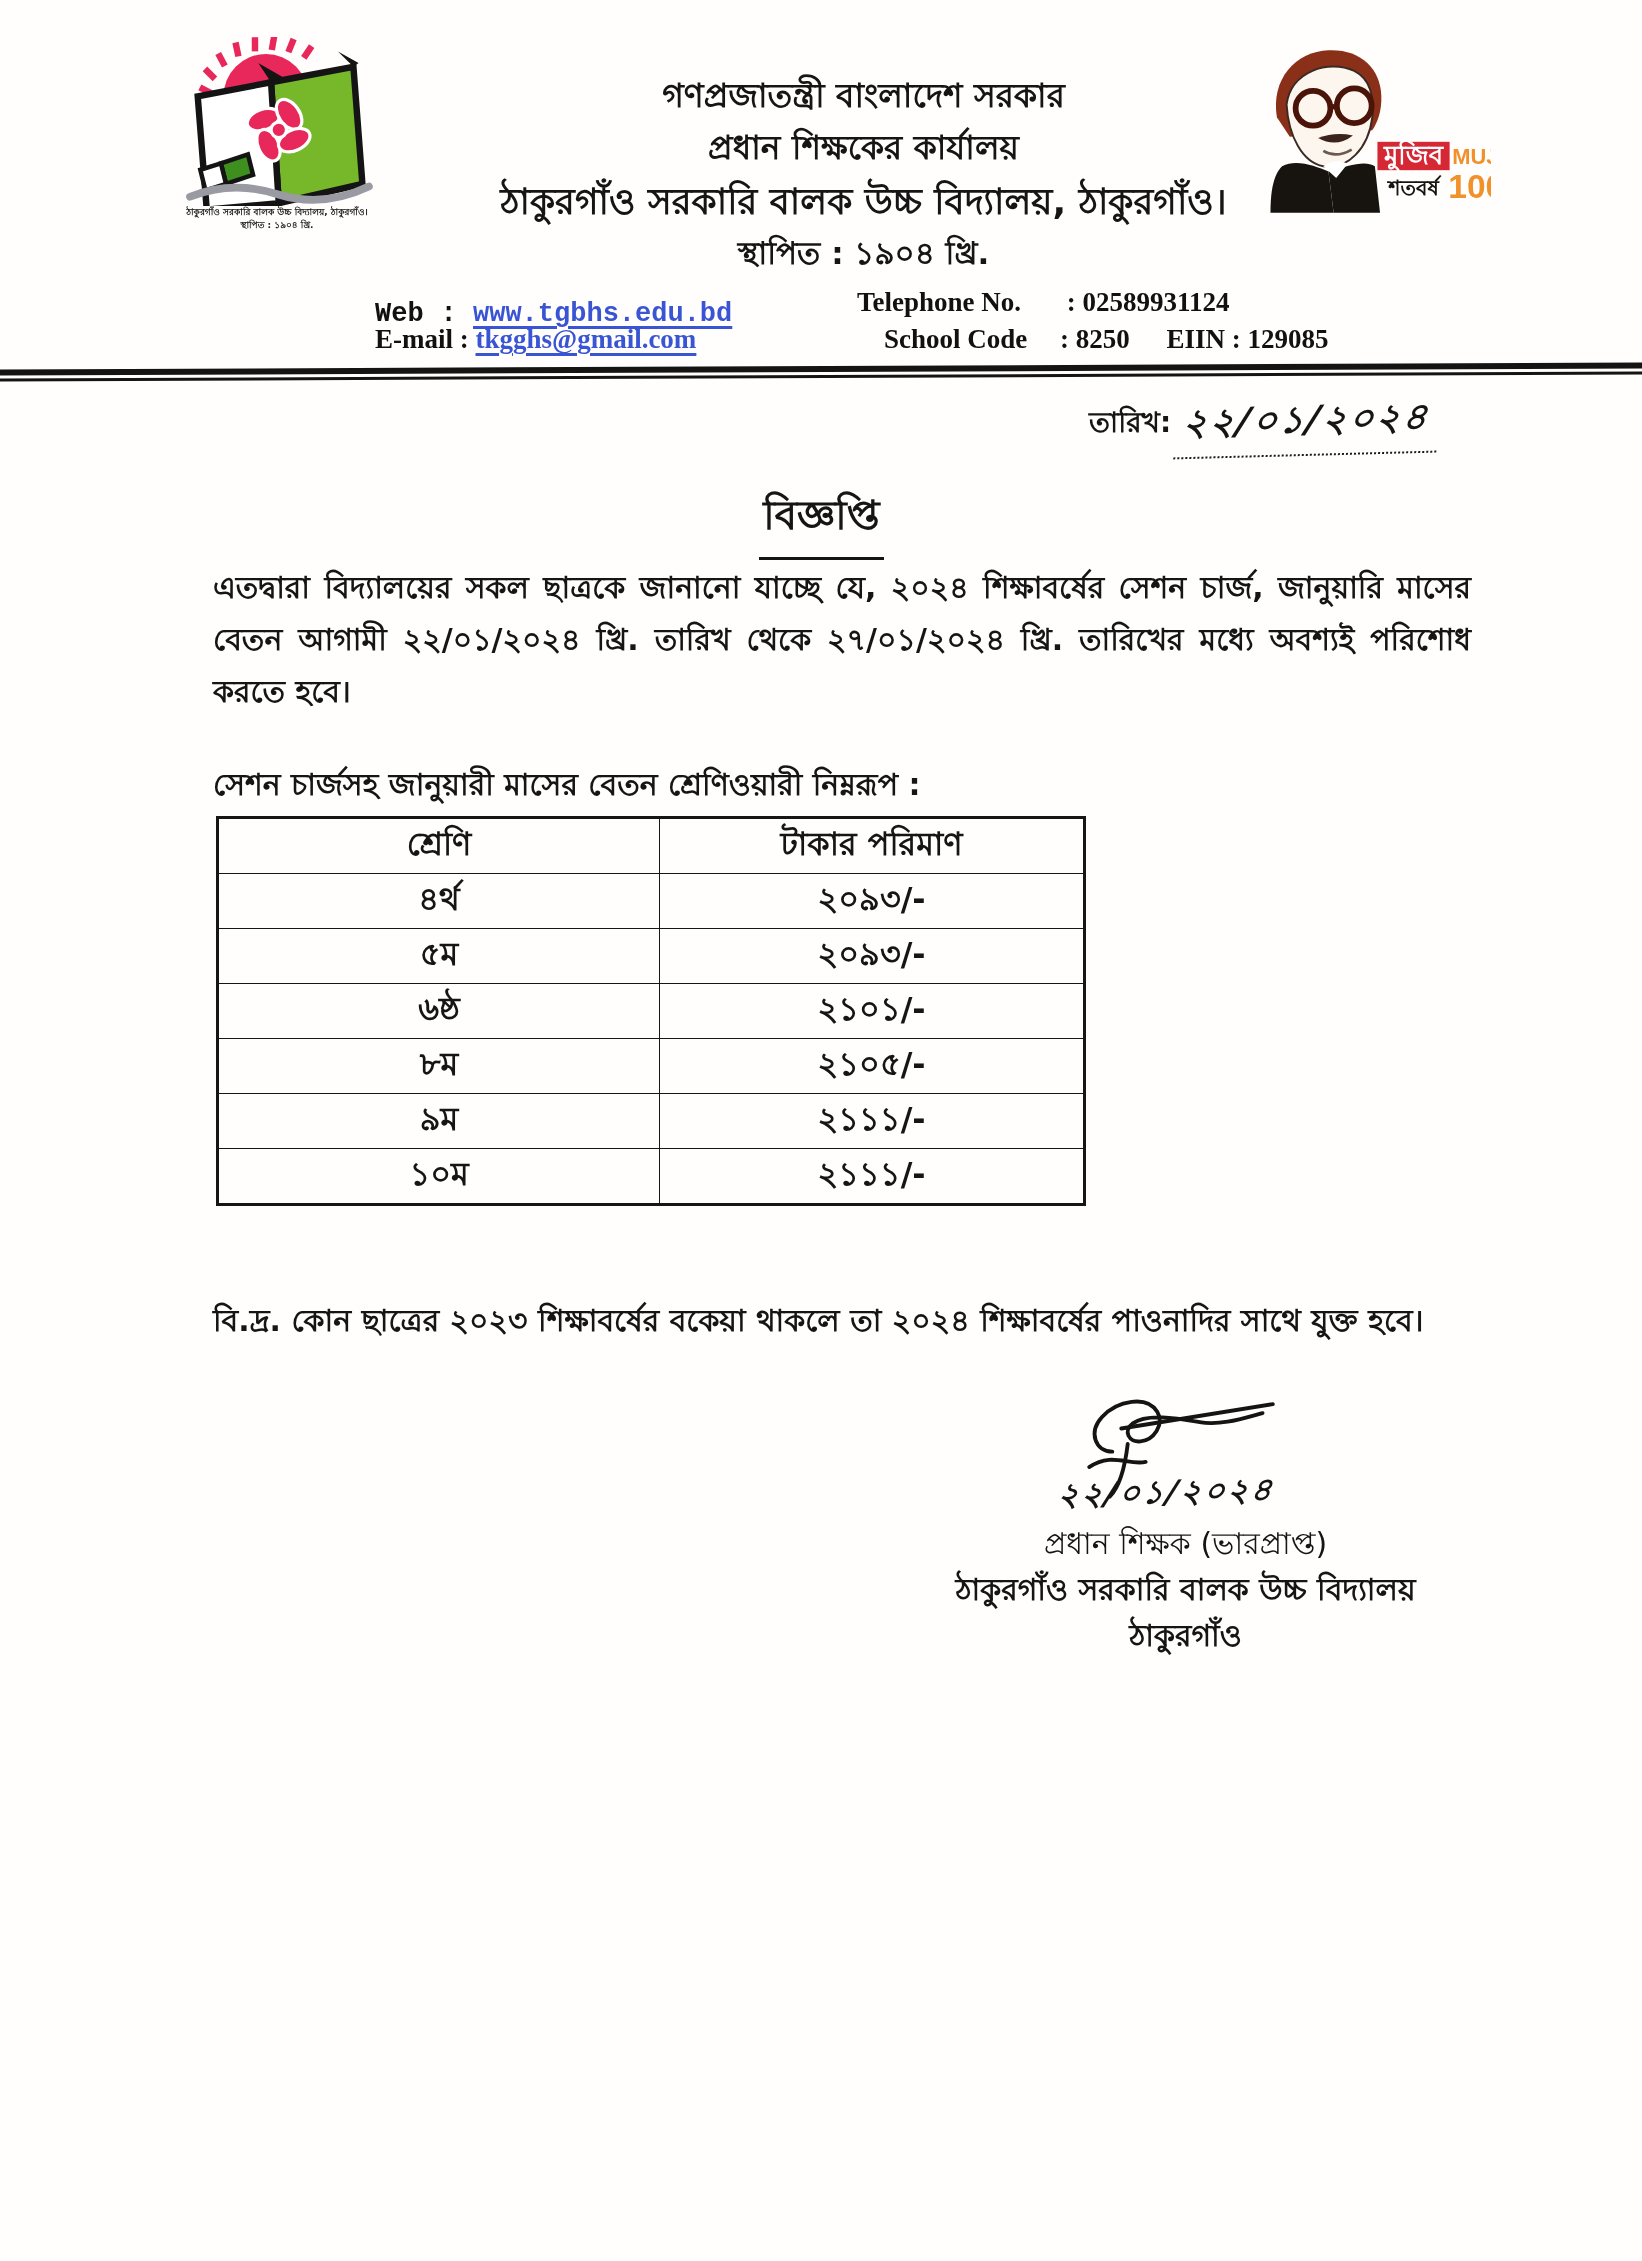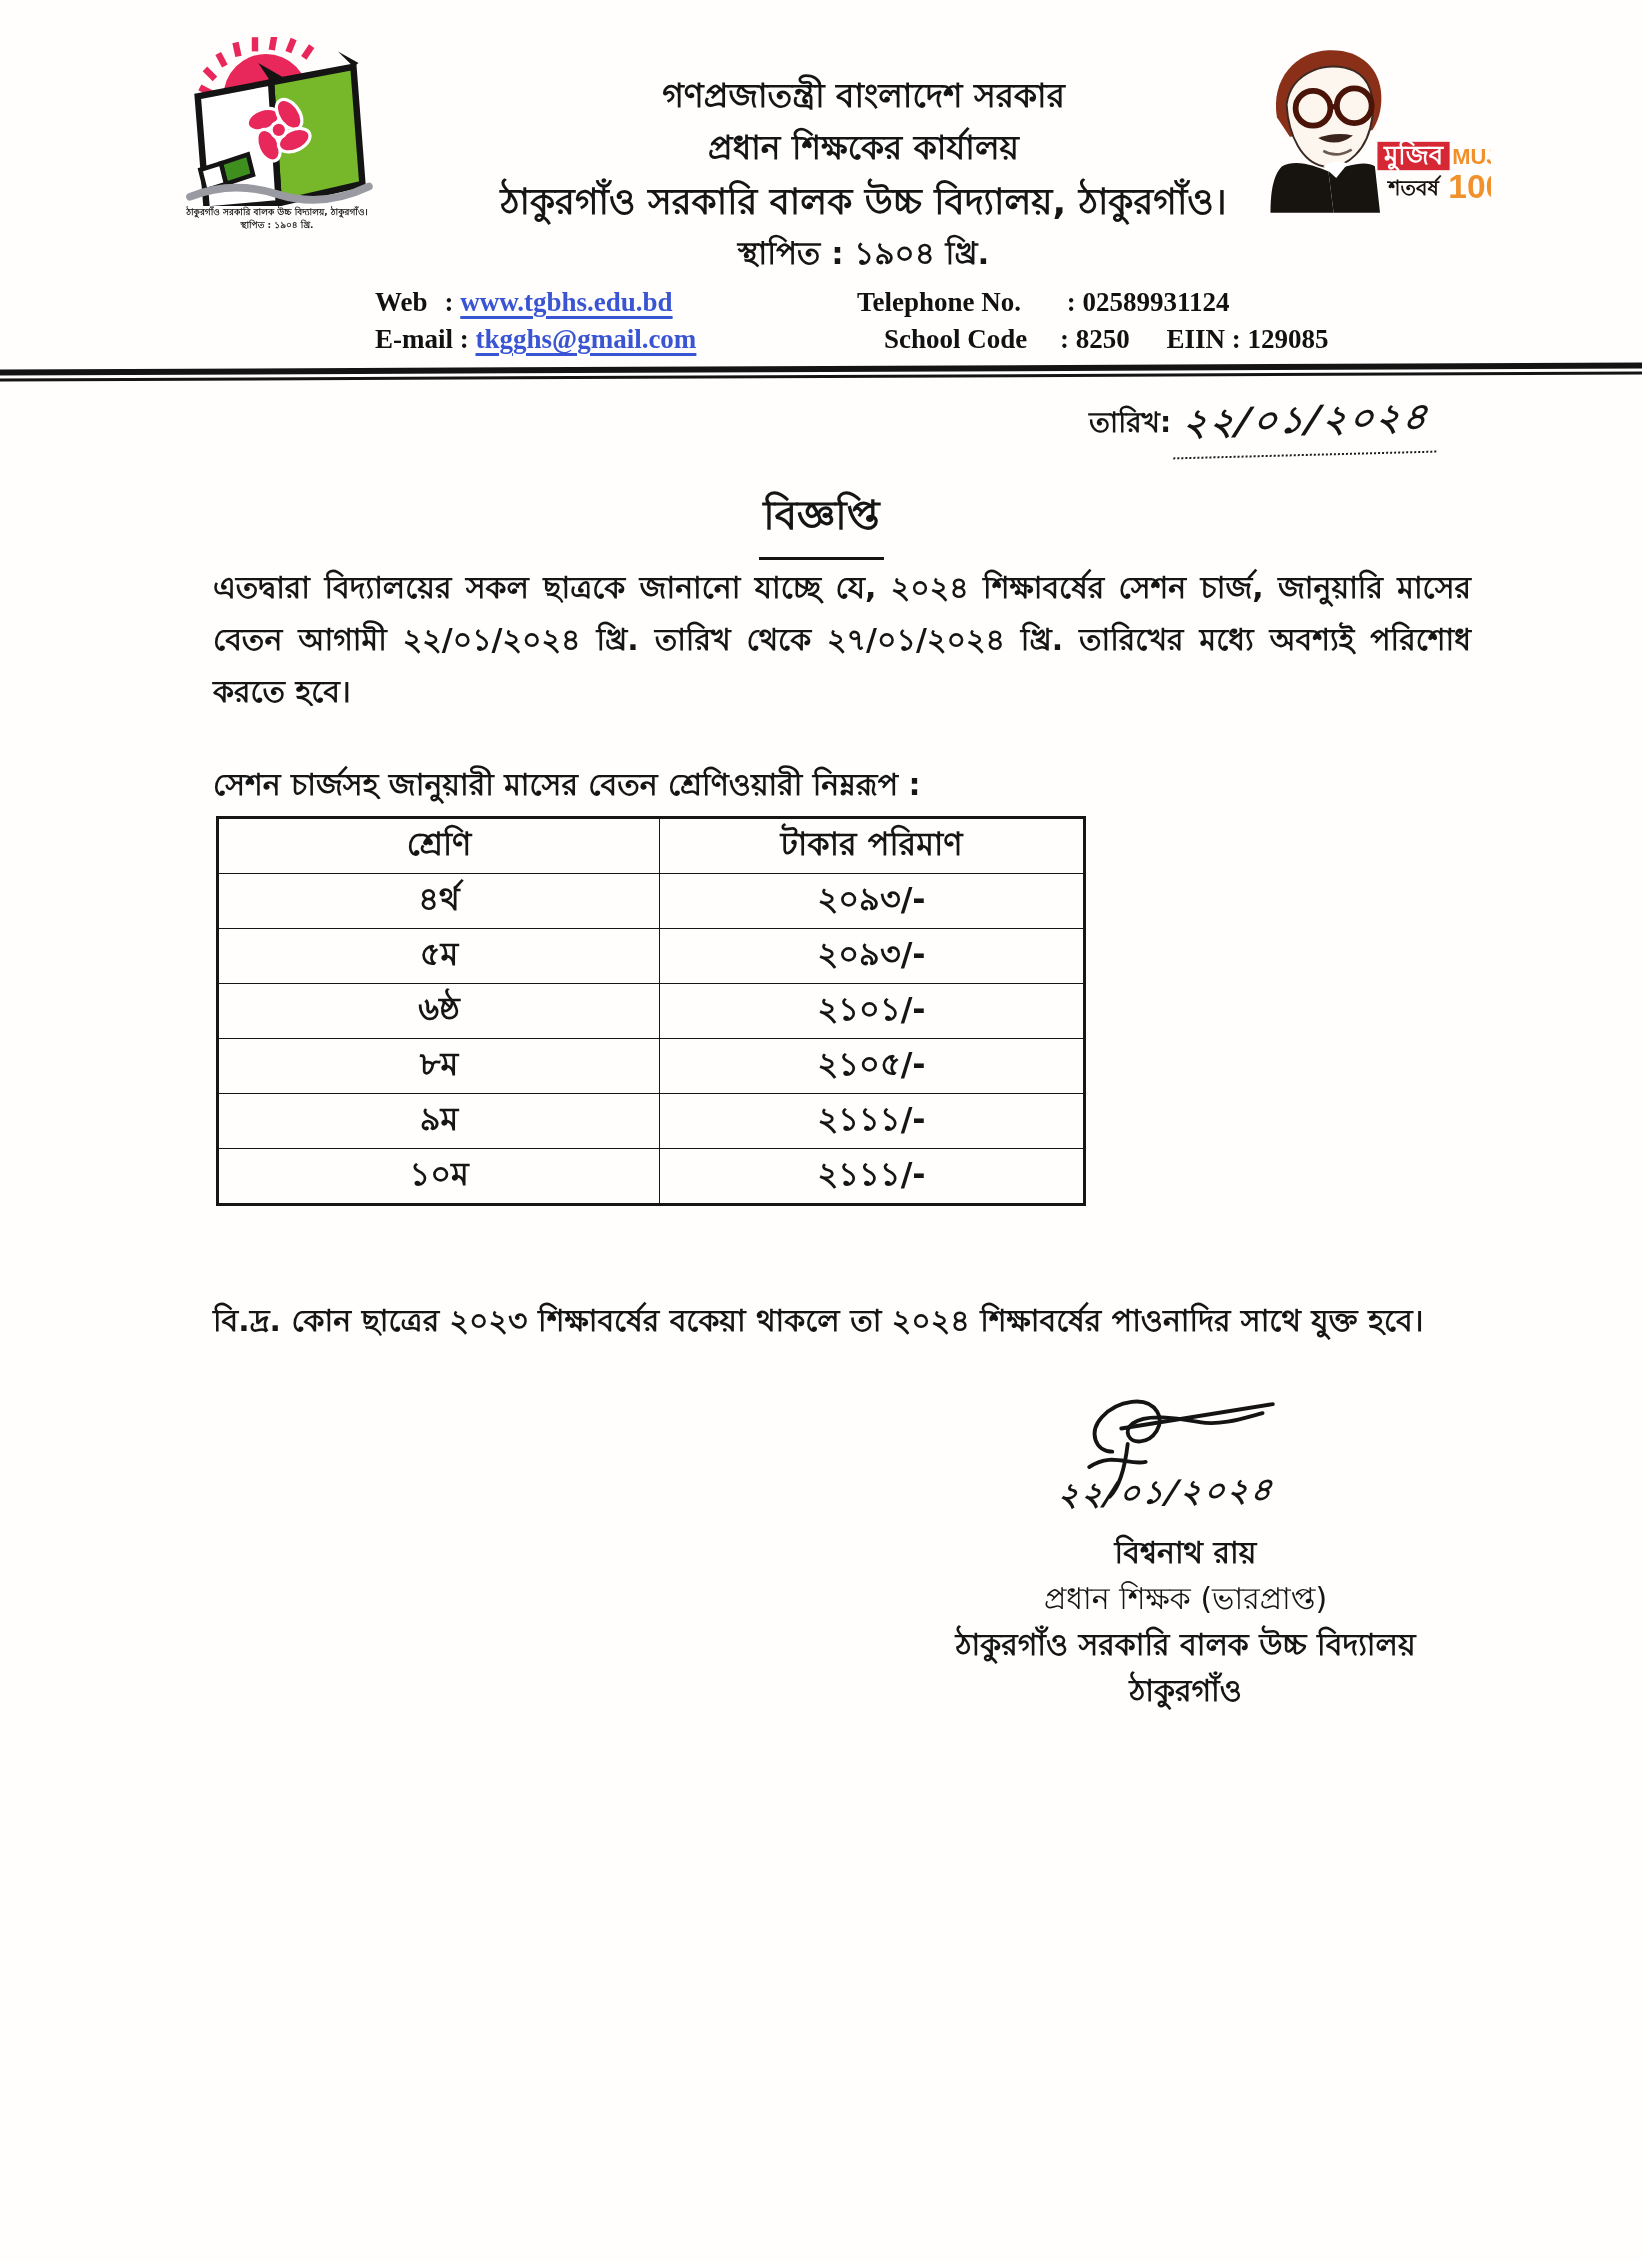--- a/index.html
+++ b/index.html
@@ -14,21 +14,21 @@
   .logo-left svg{display:block;margin:0 auto;}
   .logo-cap{font-size:9px;font-weight:bold;color:#222;line-height:13px;}
   .logo-right{position:absolute;left:1251px;top:40px;width:240px;}
   .head-text{position:absolute;left:361px;top:70px;width:1005px;text-align:center;}
   .head-line1{font-size:33px;font-weight:bold;line-height:52px;}
   .head-line2{font-size:33px;font-weight:bold;line-height:52px;}
   .head-line3{font-size:36px;font-weight:bold;line-height:55px;}
   .head-line4{font-size:31px;font-weight:bold;line-height:49px;}
   
   .contact{position:absolute;left:0;top:287px;width:1643px;font-weight:bold;font-size:27px;}
-  .c-row1l{position:absolute;left:375px;top:0;}
+  .c-row1l{position:absolute;left:375px;top:12px;font-family:Liberation Mono, monospace;}
   .c-row2l{position:absolute;left:375px;top:37px;}
   .c-row1r{position:absolute;left:857px;top:0;}
   .c-row2r{position:absolute;left:884px;top:37px;}
   .c-label{color:#111;display:inline-block;}
   .c-gap{display:inline-block;width:17px;}
   a.c-link{color:#3a55d4;text-decoration:underline;text-underline-offset:5.2px;text-decoration-thickness:3.2px;font-weight:bold;}
   .c-val{color:#111;}
   .c-eiin{margin-left:30px;}
   
   .rule{position:absolute;left:-6.4px;top:366px;width:1656px;transform:rotate(-0.25deg);}
@@ -228,20 +228,19 @@
       <g fill="none" stroke="#141414" stroke-width="6" stroke-linecap="round">
         <path d="M96,96 C70,96 58,66 80,42 C104,16 150,8 166,34 C178,54 160,78 140,80 C122,82 112,64 128,52 C150,36 196,44 232,50 C264,56 300,44 330,36"></path>
         <path d="M110,60 L346,22"></path>
         <path d="M120,84 C116,118 108,150 92,166"></path>
         <path d="M60,120 C96,96 120,118 148,112"></path>
       </g>
     </svg>
     <div class="sig-date">
       <span class="hand bn">২২/০১/২০২৪</span>
     </div>
-    <div class="sig-name bn">বিশ্বনাথ রায়</div>
     <div class="sig-title bn">প্রধান শিক্ষক (ভারপ্রাপ্ত)</div>
     <div class="sig-school bn">ঠাকুরগাঁও সরকারি বালক উচ্চ বিদ্যালয়</div>
     <div class="sig-place bn">ঠাকুরগাঁও</div>
   </div>
 
 </div>
 
 
 </body></html>

